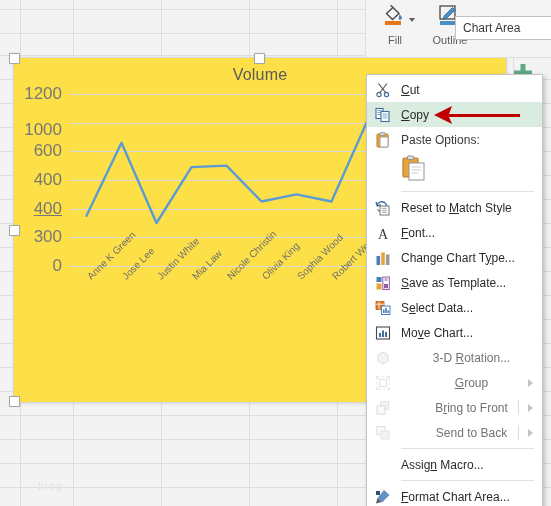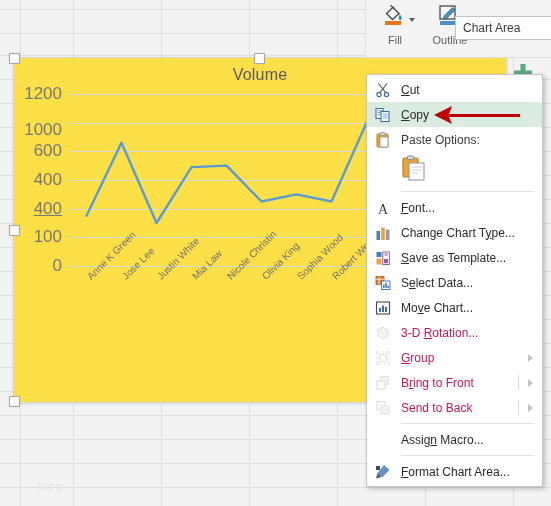--- a/index.html
+++ b/index.html
@@ -178,21 +178,22 @@
     align-items: center;
     font-size: 12px;
     color: #2b2b2b;
     padding-left: 34px;
     white-space: nowrap;
   }
   .mi.hl {
     background: #d9ecdf;
   }
   .mi.disabled {
-    color: #be185d;
+    color: #737373;
+    justify-content: center;
   }
   .mi.header {
     color: #3a3a3a;
     font-weight: normal;
   }
   .mi-icon {
     position: absolute;
     left: 7px;
     top: 50%;
     transform: translateY(-50%);
@@ -283,21 +284,21 @@
           <div class="plot-grid" style="top: 172px;"></div>
           <div class="plot-grid" style="top: 143.333px;"></div>
           <div class="plot-grid" style="top: 114.667px;"></div>
           <div class="plot-grid" style="top: 86px;"></div>
           <div class="plot-grid" style="top: 57.3333px;"></div>
           <div class="plot-grid" style="top: 28.6667px;"></div>
           <div class="plot-grid" style="top: 0px;"></div>
         </div>
       <div id="yticks">
           <div class="ytick" style="top: 172px;">0</div>
-          <div class="ytick" style="top: 143.333px;">100</div>
+          <div class="ytick" style="top: 143.333px;">300</div>
           <div class="ytick" style="top: 114.667px; text-decoration: underline;">400</div>
           <div class="ytick" style="top: 86px;">400</div>
           <div class="ytick" style="top: 57.3333px;">600</div>
           <div class="ytick" style="top: 36px;">1000</div>
           <div class="ytick" style="top: 0px;">1200</div>
         </div>
       <svg id="series-svg" width="420" height="172">
           <polyline points="17.5,121.83333333333333 52.5,48.733333333333334 87.5,129 122.5,73.10000000000001 157.5,71.66666666666666 192.5,107.5 227.5,100.33333333333333 262.5,107.5 297.5,28.666666666666657 332.5,123.26666666666667 367.5,110.36666666666667 402.5,91.73333333333333" fill="none" stroke="#5B9BD5" stroke-width="2.4" stroke-linejoin="round" stroke-linecap="round"></polyline>
         </svg>
       <div id="xlabels">
@@ -391,20 +392,31 @@
             <rect x="2" y="3" width="15" height="19" rx="1.5" fill="#E8A33D" stroke="#b97f27" stroke-width="1.2"></rect>
             <rect x="6.5" y="1" width="6" height="3.6" rx=".7" fill="#dcdcdc" stroke="#8e8e8e" stroke-width="1"></rect>
             <rect x="8" y="8" width="15" height="17" fill="#fff" stroke="#9b9b9b" stroke-width="1.1"></rect>
             <path d="M10.5 12h10M10.5 15h10M10.5 18h7" stroke="#cfcfcf" stroke-width="1"></path>
           </svg></div>
       </div>
       <div class="menu-sep"></div>
       <div class="mi">
         <span class="mi-icon">
           <svg width="16" height="16" viewBox="0 0 16 16">
+            <path d="M2 5.5 A5 5 0 1 1 2.6 9.5" fill="none" stroke="#3f6e9e" stroke-width="1.4"></path>
+            <path d="M1 2 L2.3 6 L6 5" fill="none" stroke="#3f6e9e" stroke-width="1.4"></path>
+            <rect x="5" y="6" width="9" height="9" fill="#fff" stroke="#777" stroke-width="1"></rect>
+            <path d="M6.8 8.3h5M6.8 10.3h5M6.8 12.3h5" stroke="#9a9a9a" stroke-width=".9"></path>
+          </svg>
+        </span>
+        <span>Reset to <u>M</u>atch Style</span>
+      </div>
+      <div class="mi">
+        <span class="mi-icon">
+          <svg width="16" height="16" viewBox="0 0 16 16">
             <text x="8" y="13.5" font-family="Liberation Serif, serif" font-size="14" fill="#3a3a3a" text-anchor="middle">A</text>
           </svg>
         </span>
         <span><u>F</u>ont...</span>
       </div>
       <div class="mi">
         <span class="mi-icon">
           <svg width="16" height="16" viewBox="0 0 16 16">
             <rect x="1.5" y="6" width="3.6" height="9" fill="#4A7EBB"></rect>
             <rect x="6.2" y="2.5" width="3.6" height="12.5" fill="#E8A33D"></rect>

